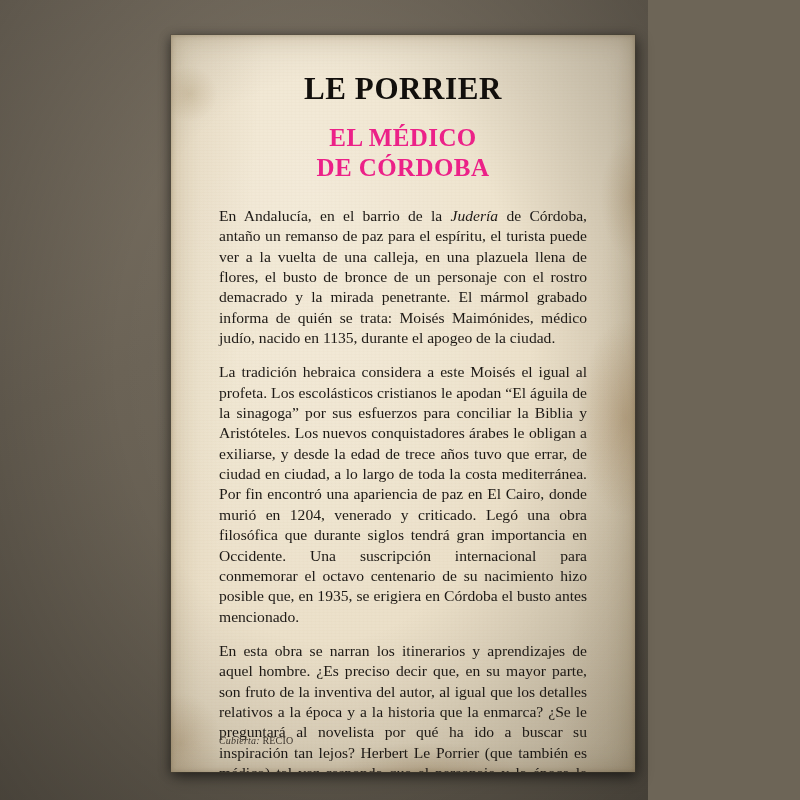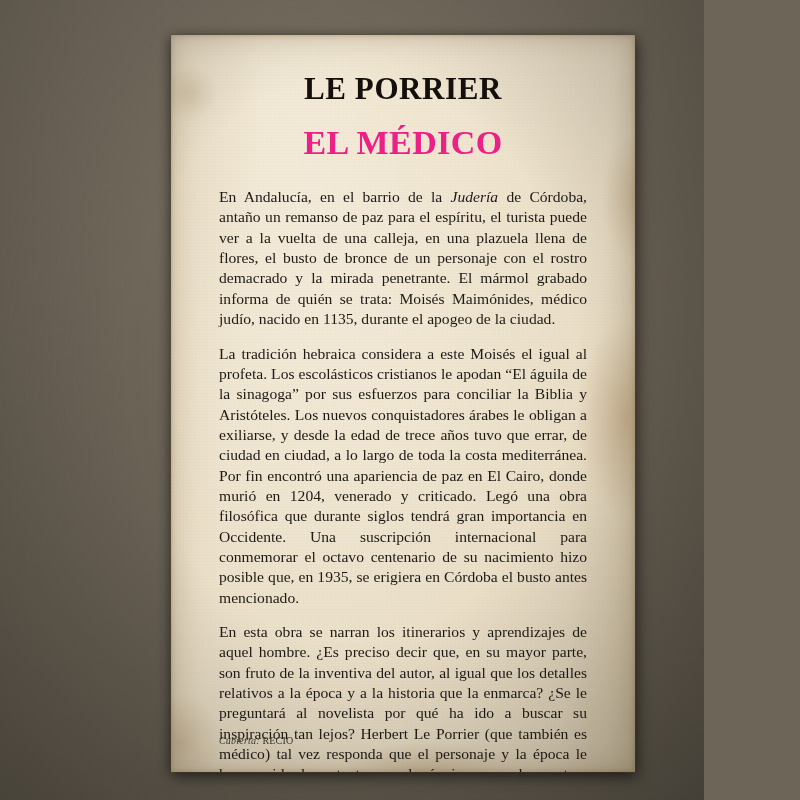--- a/index.html
+++ b/index.html
@@ -8,21 +8,21 @@
   }
   body {
     width: 800px;
     height: 800px;
     background: #6d6557;
     font-family: "Liberation Serif", serif;
     overflow: hidden;
   }
   #page {
     position: relative;
-    width: 704px;
+    width: 648px;
     height: 800px;
     background: linear-gradient(160deg, #7a7163 0%, #6b6356 40%, #5f584c 100%);
   }
   
   #page::after {
     content: "";
     position: absolute;
     inset: 0;
     pointer-events: none;
     background:
@@ -76,21 +76,21 @@
     font-size: 31px;
     font-weight: bold;
     letter-spacing: 0.6px;
     color: #120f0c;
     margin: 8px 0 16px 0;
   }
   #title {
     text-align: center;
     color: #ec2188;
     font-weight: bold;
-    font-size: 34px;
+    font-size: 25px;
     line-height: 1.18;
     letter-spacing: 0.4px;
     margin-bottom: 24px;
   }
   #title .line {
     display: block;
   }
   .para {
     font-size: 15.6px;
     line-height: 1.305;
@@ -143,20 +143,21 @@
     <div id="stains"></div>
     <div id="fiber"></div>
     <div id="edges"></div>
 
     <div id="content">
 
       <div id="author">LE PORRIER</div>
 
       <div id="title" style="color: rgb(236, 33, 136);">
         <span class="line">EL MÉDICO</span>
+        <span class="line">DE CÓRDOBA</span>
       </div>
 
       <p class="para">
         <span>En Andalucía, en el barrio de la <i>Judería</i> de Córdoba, antaño un remanso de paz para el espíritu, el turista puede ver a la vuelta de una calleja, en una plazuela llena de flores, el busto de bronce de un personaje con el rostro demacrado y la mirada penetrante. El mármol grabado informa de quién se trata: Moisés Maimónides, médico judío, nacido en 1135, durante el apogeo de la ciudad.</span>
       </p>
 
       <p class="para">
         <span>La tradición hebraica considera a este Moisés el igual al profeta. Los escolásticos cristianos le apodan “El águila de la sinagoga” por sus esfuerzos para conciliar la Biblia y Aristóteles. Los nuevos conquistadores árabes le obligan a exiliarse, y desde la edad de trece años tuvo que errar, de ciudad en ciudad, a lo largo de toda la costa mediterránea. Por fin encontró una apariencia de paz en El Cairo, donde murió en 1204, venerado y criticado. Legó una obra filosófica que durante siglos tendrá gran importancia en Occidente. Una suscripción internacional para conmemorar el octavo centenario de su nacimiento hizo posible que, en 1935, se erigiera en Córdoba el busto antes mencionado.</span>
       </p>
 

